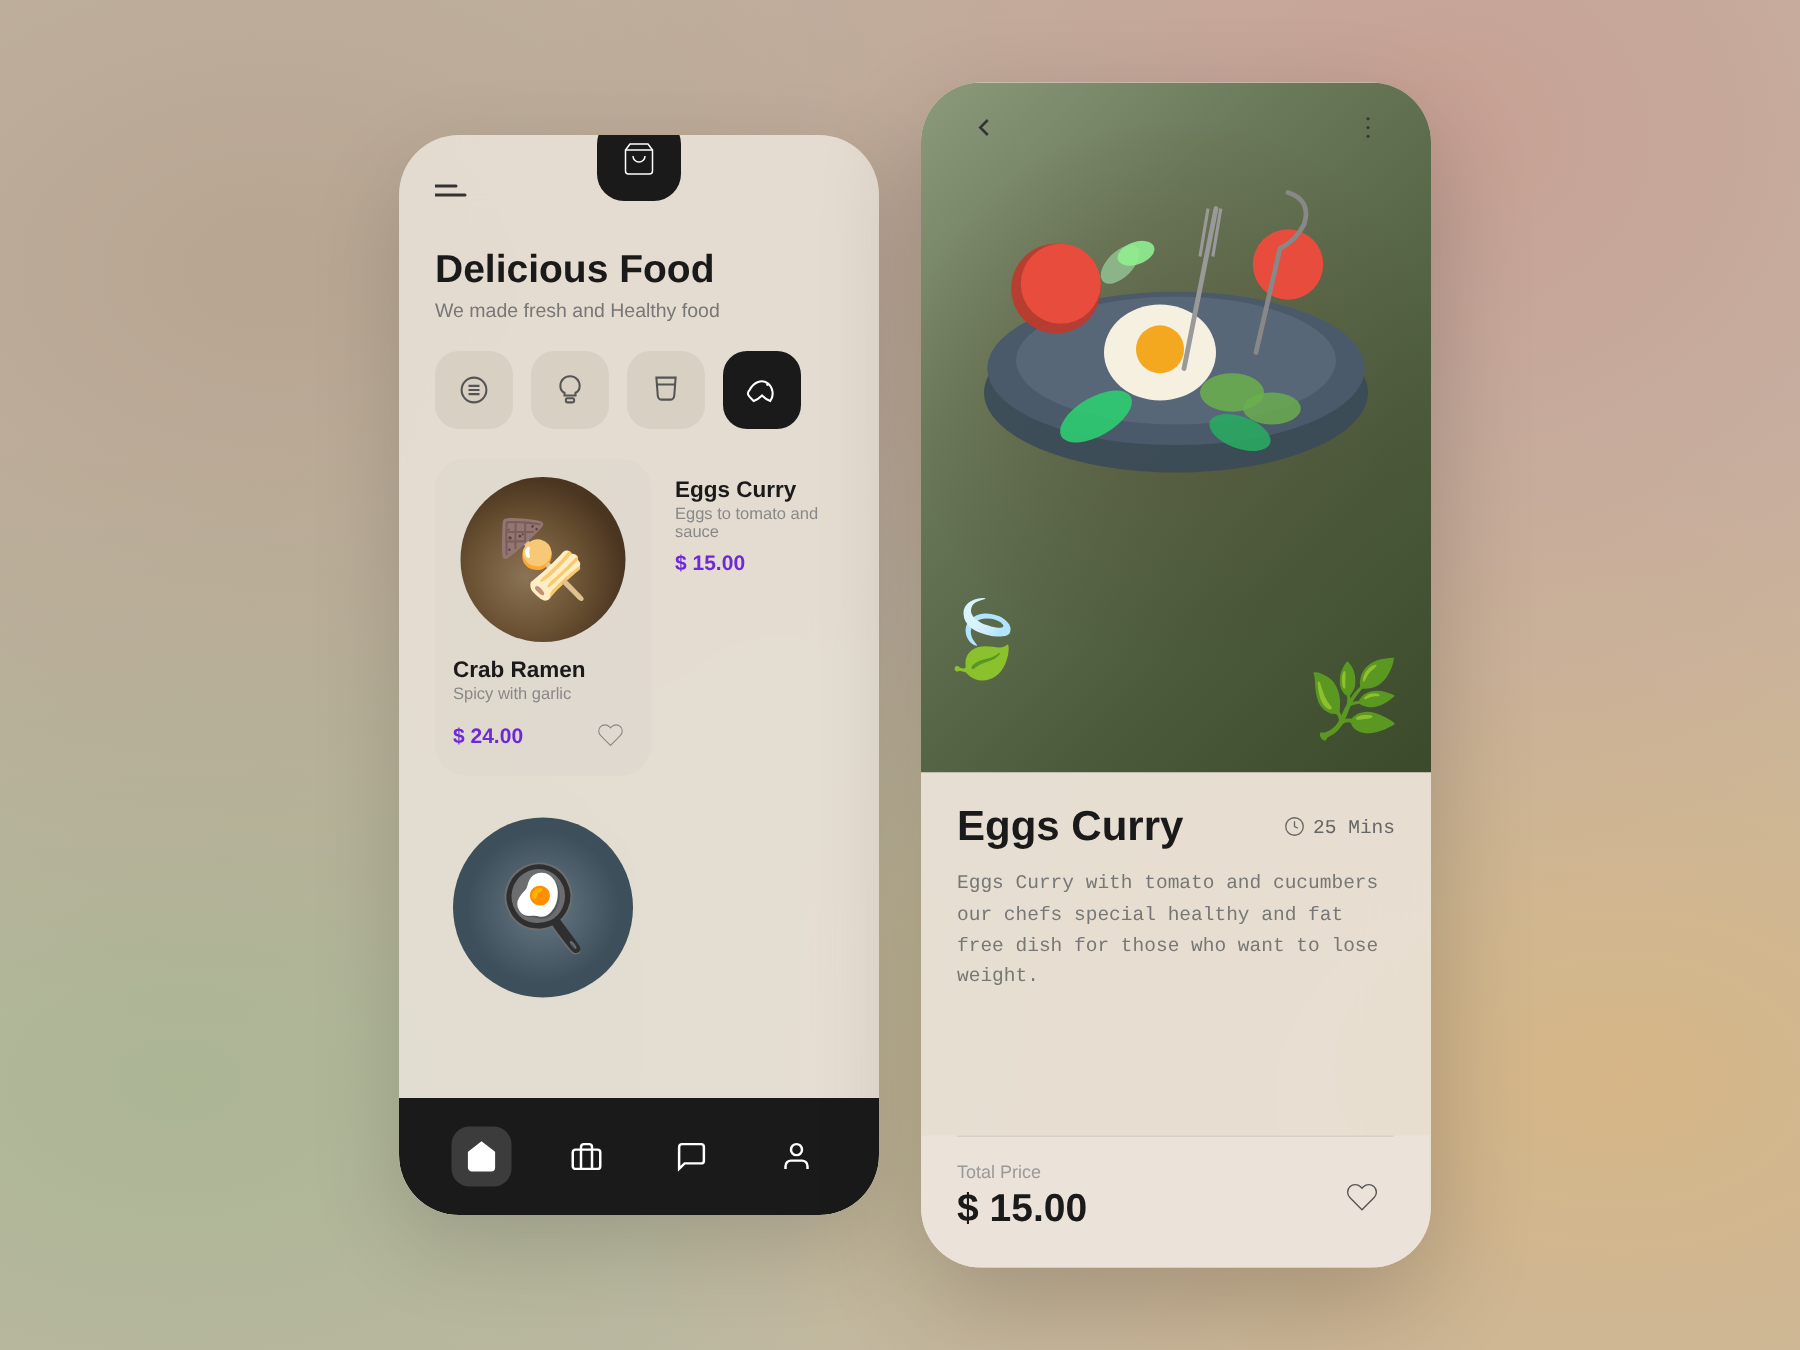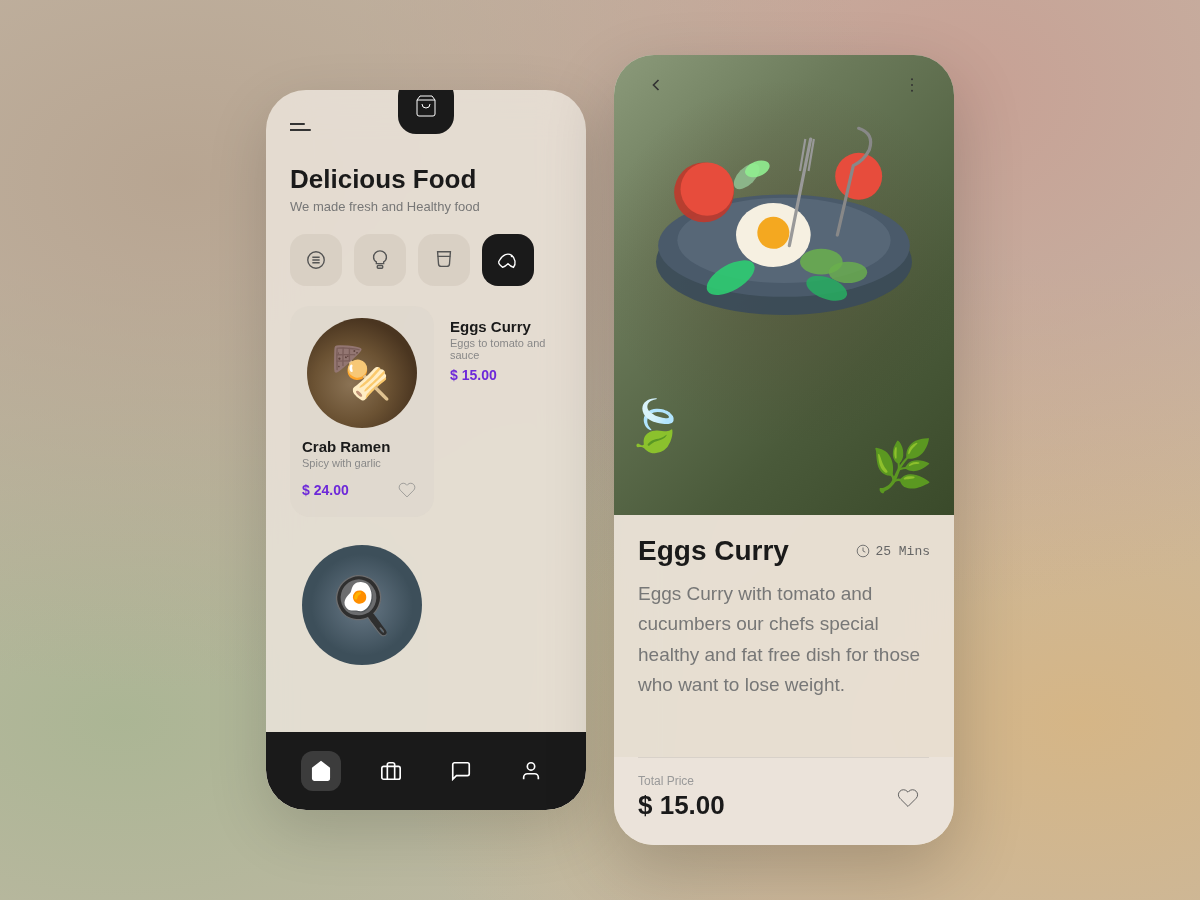--- a/index.html
+++ b/index.html
@@ -398,24 +398,25 @@
 
     .time-badge svg {
       width: 14px;
       height: 14px;
       stroke: #666;
       fill: none;
       stroke-width: 1.5;
     }
 
     .detail-desc {
-      font-size: 19px;
+      font-size: 13px;
       color: #777;
       line-height: 1.6;
       margin-bottom: 16px;
+      font-family: Liberation Mono, monospace;
     }
 
     .detail-price-row {
       display: flex;
       align-items: center;
       justify-content: space-between;
     }
 
     .total-label {
       font-size: 12px;

